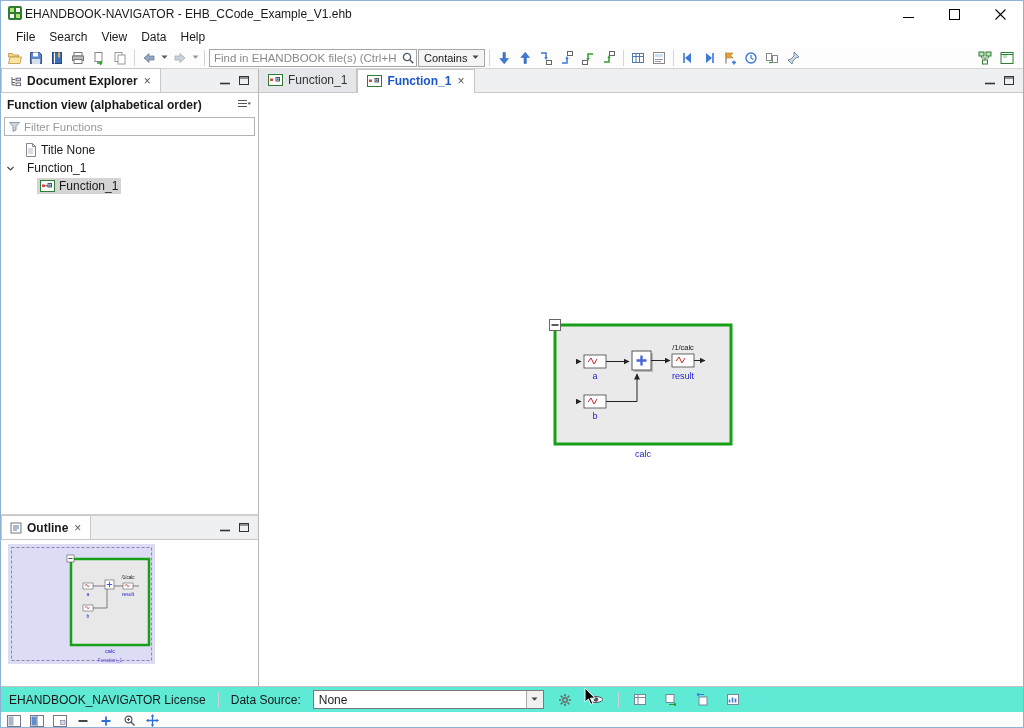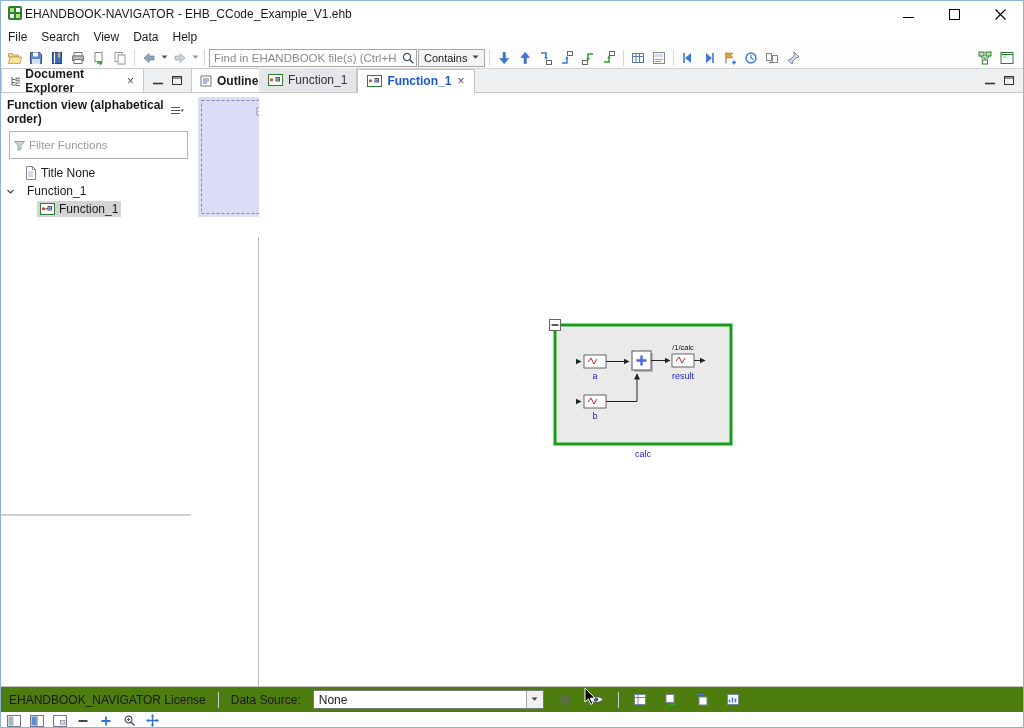--- a/index.html
+++ b/index.html
@@ -7,49 +7,49 @@
   body{font-family:"Liberation Sans",sans-serif;font-size:12px;color:#1a1a1a;background:#fff}
   .window{position:relative;width:1024px;height:728px;background:#fff;border:1px solid #8fb3d4;overflow:hidden}
 
   
   .titlebar{height:26px;display:flex;align-items:center;background:#fff;padding-left:6px}
   .titlebar .title{margin-left:2px;font-size:12px;white-space:nowrap}
   .win-controls{margin-left:auto;display:flex;height:100%}
   .win-btn{width:46px;height:100%;display:flex;align-items:center;justify-content:center;cursor:default}
 
   
-  .menubar{height:20px;display:flex;align-items:center;background:#fff;padding-left:0}
+  .menubar{height:20px;display:flex;align-items:center;background:#fff;padding-left:8px}
   .menu-item{padding:2px 7px;cursor:default}
 
   
   .toolbar{height:22px;display:flex;align-items:center;background:#fdfdfd;border-bottom:1px solid #d4d4d4;padding:0 4px;gap:1px}
   .tbtn{min-width:20px;height:20px;display:flex;align-items:center;justify-content:center;border-radius:2px}
   .tsep{width:1px;height:16px;background:#d5d5d5;margin:0 3px}
   .drop-pair{display:flex;align-items:center;gap:1px}
   .find-box{display:flex;align-items:center;border:1px solid #a6a6a6;background:#fff;height:18px;width:208px}
   .find-box input{border:0;outline:0;flex:1;font:11.5px "Liberation Sans",sans-serif;padding:0 4px;color:#555}
   .find-box input::placeholder{color:#8a8a8a}
   .contains{display:flex;align-items:center;border:1px solid #a6a6a6;height:18px;padding:0 5px;gap:5px;background:#f4f4f4;font-size:11px}
   .tb-right{margin-left:auto;display:flex;gap:2px;padding-right:2px}
 
   
   .main{display:flex;height:617px}
-  .left{width:258px;border-right:1px solid #b8b8b8;display:flex;background:#fff}
+  .left{width:258px;border-right:1px solid #b8b8b8;display:flex;flex-direction:column;background:#fff}
   .explorer{height:447px;display:flex;flex-direction:column;border-bottom:2px solid #cfcfcf}
   .outline-panel{height:168px;display:flex;flex-direction:column}
 
   .vtabrow{height:24px;background:#eef0f2;border-bottom:1px solid #c8c8c8;display:flex;align-items:flex-end}
   .vtab{height:24px;display:flex;align-items:center;gap:5px;padding:0 8px;background:#fff;border:1px solid #c8c8c8;border-bottom:0;font-weight:bold;font-size:12px}
   .tab-close{color:#555;font-weight:normal;font-size:12px;padding:0 1px;cursor:default}
   .panel-btns{margin-left:auto;display:flex;gap:9px;padding:0 9px;align-items:center;height:100%}
 
   .view-header{display:flex;align-items:center;padding:5px 6px 3px 6px}
   .view-header .vh-label{font-weight:bold;font-size:12px}
   .view-header .vh-menu{margin-left:auto}
-  .filter-box{display:flex;align-items:center;gap:4px;border:1px solid #b3b3b3;background:#fff;height:28px;margin:2px 3px 4px 8px;padding:0 4px}
+  .filter-box{display:flex;align-items:center;gap:4px;border:1px solid #b3b3b3;background:#fff;height:19px;margin:2px 3px 4px 3px;padding:0 4px}
   .filter-box input{border:0;outline:0;flex:1;font:11.5px "Liberation Sans",sans-serif;color:#555}
   .filter-box input::placeholder{color:#9a9a9a}
 
   .tree{flex:1;overflow:hidden;padding-top:1px}
   .tree-row{display:flex;align-items:center;height:18px;gap:4px;cursor:default;white-space:nowrap}
   .row-inner{display:flex;align-items:center;gap:4px;padding:1px 3px}
   .tree-row.selected .row-inner{background:#d4d4d4}
 
   
   .editor{flex:1;display:flex;flex-direction:column;background:#fff}
@@ -57,21 +57,21 @@
   .etab{height:24px;display:flex;align-items:center;gap:5px;padding:0 9px;border-right:1px solid #c5c5c5;background:#e4e6e9;color:#333;font-size:12px;cursor:default}
   .etab.active{background:#fff;color:#1d56c8;font-weight:bold;border-top:1px solid #c5c5c5;border-left:1px solid #c5c5c5;margin-bottom:-1px;padding-bottom:1px}
   .canvas{position:relative;flex:1;background:#fff;overflow:hidden}
   .diagram-svg{position:absolute;left:282px;top:223px}
 
   
   .outline-body{position:relative;flex:1;background:#fff;overflow:hidden}
   .outline-svg{position:absolute;left:6px;top:3px}
 
   
-  .statusbar{height:26px;display:flex;align-items:center;border-top:1px solid #c4c4c4;background:#4d7c0f;padding:0 8px;gap:12px;font-size:12px}
+  .statusbar{height:26px;display:flex;align-items:center;border-top:1px solid #c4c4c4;background:#5eead4;padding:0 8px;gap:12px;font-size:12px}
   .ssep{width:1px;height:16px;background:#cfcfcf}
   .combo{display:flex;align-items:center;border:1px solid #7a7a7a;background:#fff;height:19px;width:231px}
   .combo .combo-value{flex:1;padding:0 5px;color:#222}
   .combo .combo-btn{width:17px;height:100%;display:flex;align-items:center;justify-content:center;border-left:1px solid #aaa;background:#f0f0f0}
   .sbtn{width:19px;height:19px;display:flex;align-items:center;justify-content:center;border-radius:2px}
 
   
   .bottombar{height:17px;display:flex;align-items:center;background:#fdfdfd;padding-left:5px;gap:7px}
   .bbtn{width:16px;height:15px;display:flex;align-items:center;justify-content:center}
 

